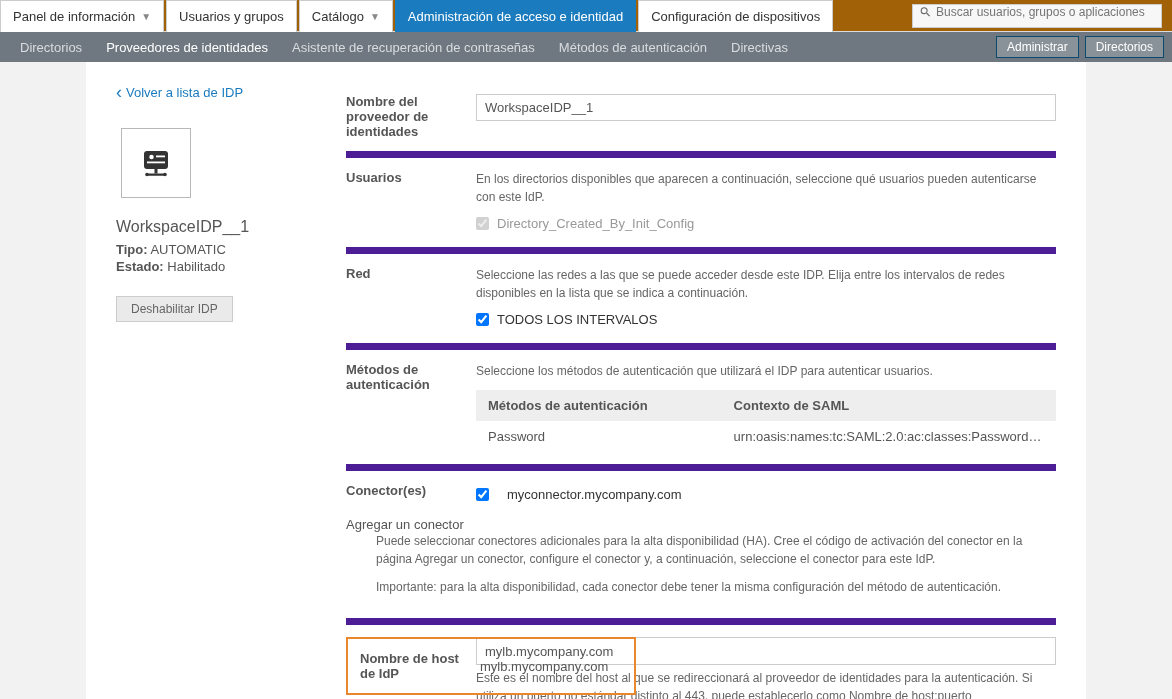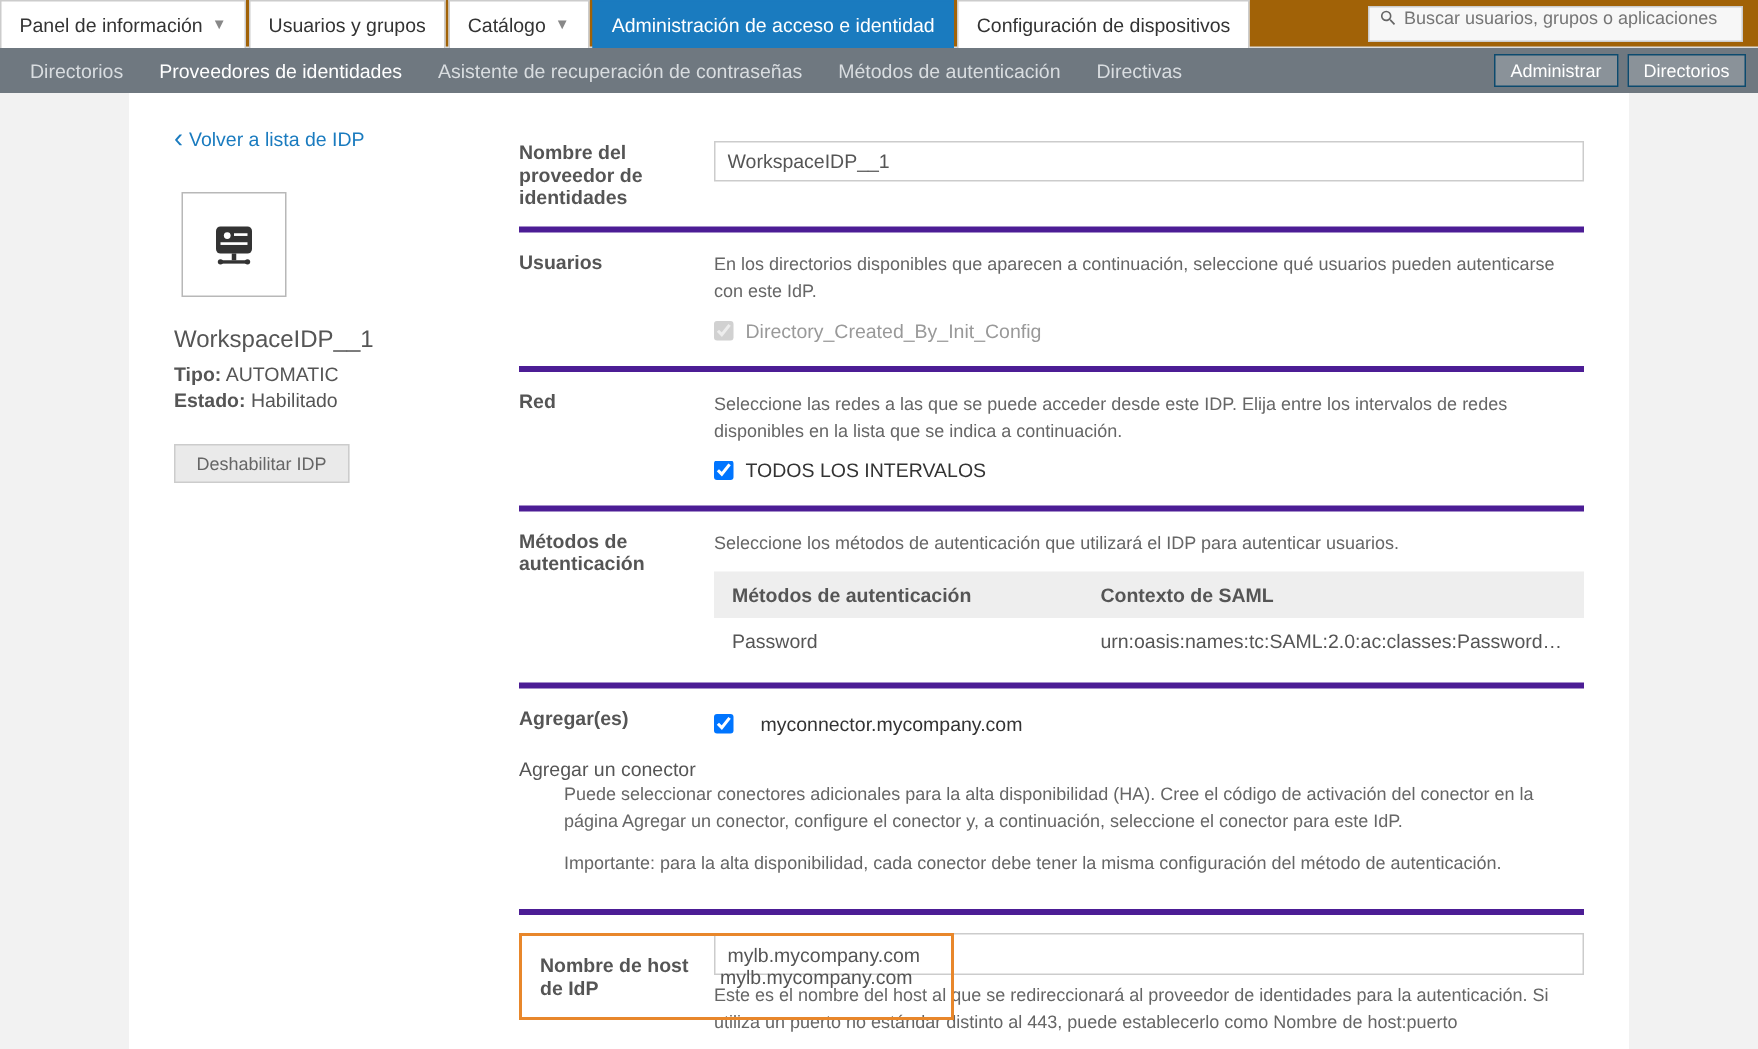--- a/index.html
+++ b/index.html
@@ -26,21 +26,21 @@
   .backlink { color: #1a7bbf; cursor: pointer; font-size: 13px; display: flex; align-items: center; margin-bottom: 25px; }
   .backlink::before { content: "‹"; font-size: 18px; margin-right: 4px; }
   .idp-icon-box { width: 70px; height: 70px; border: 1px solid #b8b8b8; display: flex; align-items: center; justify-content: center; margin-bottom: 20px; margin-left: 5px; }
   .idp-icon-box svg { width: 36px; height: 36px; fill: #333; }
   .idp-title { font-size: 16px; color: #555; margin-bottom: 6px; }
   .idp-meta { font-size: 13px; color: #555; margin-bottom: 2px; }
   .idp-meta b { font-weight: 600; }
   .disable-btn { margin-top: 20px; background: #eaeaea; border: 1px solid #ccc; padding: 5px 14px; font-size: 12px; color: #666; cursor: pointer; }
   
   .rightcol { flex: 1; margin-left: 30px; }
-  .form-row { display: flex; padding: 12px 0; border-bottom: 4px solid #4c1d95; }
+  .form-row { display: flex; padding: 12px 0; border-bottom: 7px solid #4c1d95; }
   .form-row:last-child { border-bottom: none; }
   .form-row.noborder { border-bottom: none; }
   .form-label { width: 130px; flex-shrink: 0; font-size: 13px; font-weight: 600; color: #555; padding-right: 10px; }
   .form-body { flex: 1; }
   .text-input { width: 100%; border: 1px solid #ccc; padding: 5px 8px; font-size: 13px; color: #555; }
   .help-text { font-size: 12px; color: #666; line-height: 1.5; margin-bottom: 10px; }
   .checkbox-row { display: flex; align-items: center; margin: 4px 0; }
   .checkbox-row input { margin-right: 8px; }
   .checkbox-row.disabled { color: #999; }
   .checkbox-row label { font-size: 13px; }
@@ -163,21 +163,21 @@
               <tr>
                 <td>Password</td>
                 <td>urn:oasis:names:tc:SAML:2.0:ac:classes:PasswordProtected…</td>
               </tr>
             </tbody>
           </table>
         </div>
       </div>
 
       <div class="form-row">
-        <div class="form-label">Agregar(es)</div>
+        <div class="form-label">Conector(es)</div>
         <div class="form-body">
           <div class="checkbox-row">
             <input type="checkbox" checked="" style="">
             <label style="margin-left:10px;">myconnector.mycompany.com</label>
           </div>
           <div class="connector-sub-wrap">
             <div class="connector-sub-row" style="margin-left: -130px;">
               <div class="sublabel">Agregar un conector</div>
               <div class="subbody" style="padding-left: 30px;">
                 <div class="help-text">Puede seleccionar conectores adicionales para la alta disponibilidad (HA). Cree el código de activación del conector en la página Agregar un conector, configure el conector y, a continuación, seleccione el conector para este IdP.</div>

